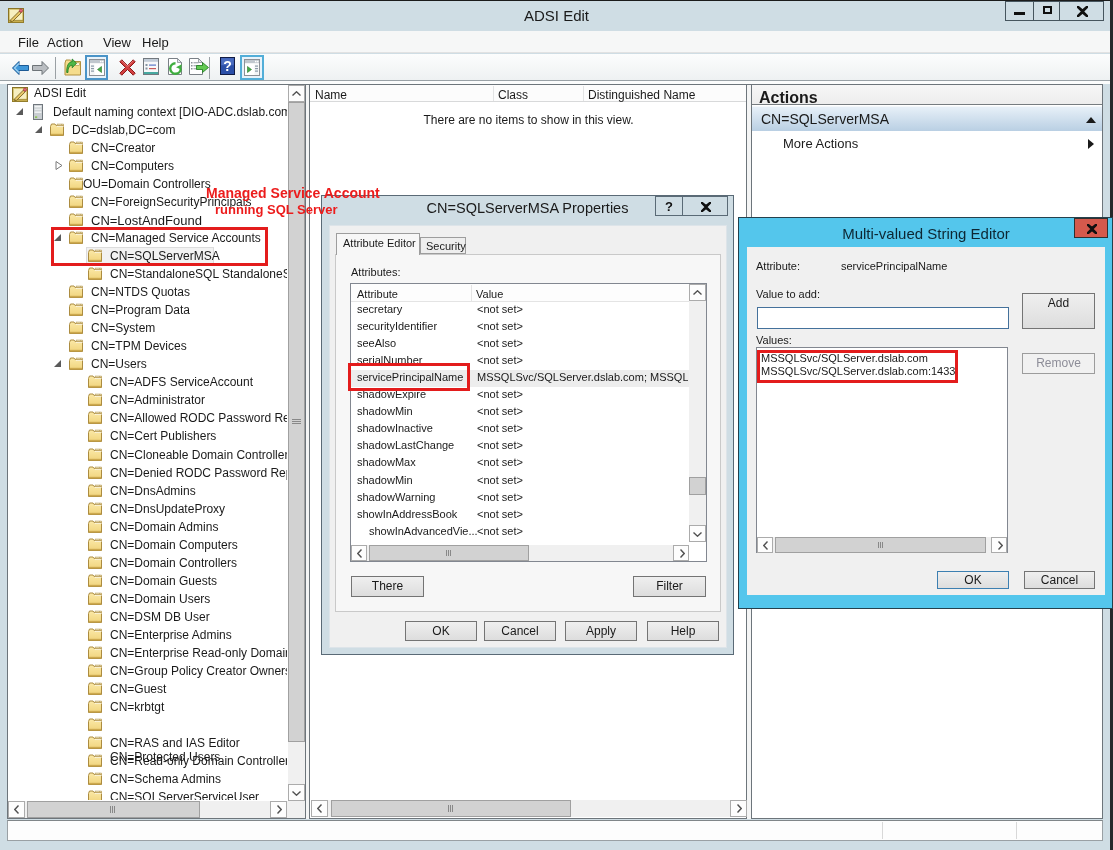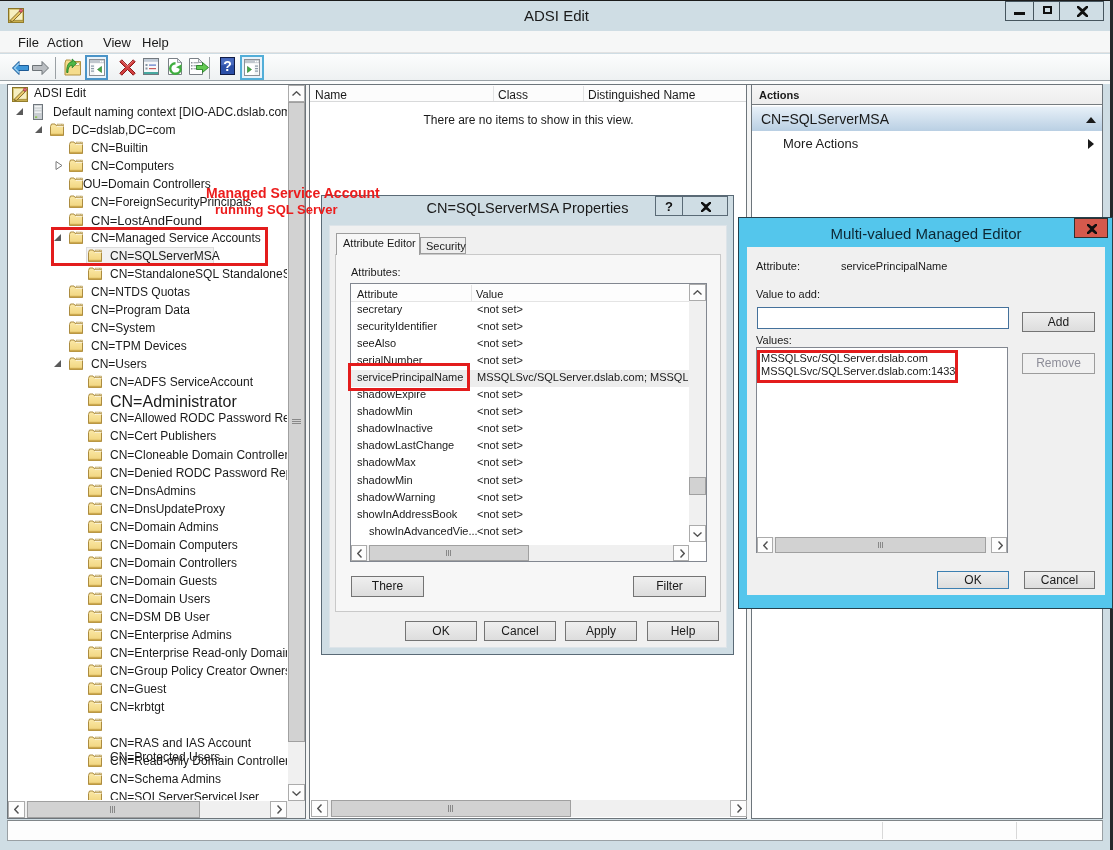--- a/index.html
+++ b/index.html
@@ -165,21 +165,21 @@
     <svg class="ab" style="left:27px;top:41px" width="10" height="10">
       <path d="M8 1 L8 8 L1 8 Z" fill="#5a5a5a"></path>
     </svg>
     <svg class="ab" style="left:43px;top:39px" width="14" height="14">
       <use href="#folder"></use>
     </svg>
     <div class="ab txt" style="left:65px;top:39px;font-size:12px;">DC=dslab,DC=com</div>
     <svg class="ab" style="left:62px;top:57px" width="14" height="14">
       <use href="#folder"></use>
     </svg>
-    <div class="ab txt" style="left:84px;top:57px;font-size:12px;">CN=Builtin</div>
+    <div class="ab txt" style="left:84px;top:57px;font-size:12px;">CN=Creator</div>
     <svg class="ab" style="left:47px;top:77px" width="10" height="10">
       <path d="M2 0.5 L8 4.5 L2 8.5 Z" fill="#ffffff" stroke="#7a7a7a"></path>
     </svg>
     <svg class="ab" style="left:62px;top:75px" width="14" height="14">
       <use href="#folder"></use>
     </svg>
     <div class="ab txt" style="left:84px;top:75px;font-size:12px;">CN=Computers</div>
     <svg class="ab" style="left:62px;top:93px" width="14" height="14">
       <use href="#folder"></use>
     </svg>
@@ -231,21 +231,21 @@
       <use href="#folder"></use>
     </svg>
     <div class="ab txt" style="left:84px;top:273px;font-size:12px;">CN=Users</div>
     <svg class="ab" style="left:81px;top:291px" width="14" height="14">
       <use href="#folder"></use>
     </svg>
     <div class="ab txt" style="left:103px;top:291px;font-size:12px;">CN=ADFS ServiceAccount</div>
     <svg class="ab" style="left:81px;top:309px" width="14" height="14">
       <use href="#folder"></use>
     </svg>
-    <div class="ab txt" style="left:103px;top:309px;font-size:16px;">CN=Administrator</div>
+    <div class="ab txt" style="left:103px;top:309px;font-size:12px;">CN=Administrator</div>
     <svg class="ab" style="left:81px;top:327px" width="14" height="14">
       <use href="#folder"></use>
     </svg>
     <div class="ab txt" style="left:103px;top:327px;font-size:12px;">CN=Allowed RODC Password Replic</div>
     <svg class="ab" style="left:81px;top:345px" width="14" height="14">
       <use href="#folder"></use>
     </svg>
     <div class="ab txt" style="left:103px;top:345px;font-size:12px;">CN=Cert Publishers</div>
     <svg class="ab" style="left:81px;top:364px" width="14" height="14">
       <use href="#folder"></use>
@@ -307,21 +307,21 @@
       <use href="#folder"></use>
     </svg>
     <div class="ab txt" style="left:103px;top:616px;font-size:12px;">CN=krbtgt</div>
     <svg class="ab" style="left:81px;top:634px" width="14" height="14">
       <use href="#folder"></use>
     </svg>
     <div class="ab txt" style="left:103px;top:634px;font-size:12px;margin-top:32px;">CN=Protected Users</div>
     <svg class="ab" style="left:81px;top:652px" width="14" height="14">
       <use href="#folder"></use>
     </svg>
-    <div class="ab txt" style="left:103px;top:652px;font-size:12px;">CN=RAS and IAS Account</div>
+    <div class="ab txt" style="left:103px;top:652px;font-size:12px;">CN=RAS and IAS Editor</div>
     <svg class="ab" style="left:81px;top:670px" width="14" height="14">
       <use href="#folder"></use>
     </svg>
     <div class="ab txt" style="left:103px;top:670px;font-size:12px;">CN=Read-only Domain Controllers</div>
     <svg class="ab" style="left:81px;top:688px" width="14" height="14">
       <use href="#folder"></use>
     </svg>
     <div class="ab txt" style="left:103px;top:688px;font-size:12px;">CN=Schema Admins</div>
     <svg class="ab" style="left:81px;top:706px" width="14" height="14">
       <use href="#folder"></use>
@@ -377,21 +377,21 @@
     <svg width="5" height="9" style="position:absolute;left:6px;top:3px">
       <path d="M0.5 0.5 L4.2 4.5 L0.5 8.5" fill="none" stroke="#505050" stroke-width="1.4"></path>
     </svg>
   </div>
 <div class="ab" style="left:331px;top:800px;width:240px;height:17px;background:#d2d2d2;border:1px solid #a0a0a0;"></div>
 <div class="ab" style="left:448px;top:805px;width:1px;height:7px;background:#888;"></div>
 <div class="ab" style="left:450px;top:805px;width:1px;height:7px;background:#888;"></div>
 <div class="ab" style="left:452px;top:805px;width:1px;height:7px;background:#888;"></div>
 <div class="ab" style="left:751px;top:84px;width:352px;height:735px;background:#ffffff;border:1px solid #6d757b;"></div>
 <div class="ab" style="left:752px;top:85px;width:350px;height:20px;background:linear-gradient(#f6f6f6,#ededed);border-bottom:1px solid #767c80;"></div>
-<div class="ab txt" style="left:759px;top:89px;font-size:11px;font-weight:bold;">Actions</div>
+<div class="ab txt" style="left:759px;top:89px;font-size:16px;font-weight:bold;">Actions</div>
 <div class="ab" style="left:752px;top:106px;width:350px;height:25px;background:linear-gradient(#e7f0f8,#b9cfe3);border-top:1px solid #f4f8fb;"></div>
 <div class="ab txt" style="left:761px;top:111px;font-size:14px;">CN=SQLServerMSA</div>
 <svg class="ab" style="left:1086px;top:117px" width="10" height="6">
     <path d="M5 0 L10 6 L0 6 Z" fill="#1a1a1a"></path>
   </svg>
 <div class="ab txt" style="left:783px;top:136px;font-size:13px;">More Actions</div>
 <svg class="ab" style="left:1088px;top:139px" width="6" height="10">
     <path d="M0 0 L6 5 L0 10 Z" fill="#1a1a1a"></path>
   </svg>
 <div class="ab" style="left:321px;top:195px;width:413px;height:460px;background:#cfdde4;border:1px solid #5a6a76;"></div>
@@ -470,32 +470,32 @@
 <div class="ab" style="left:446px;top:550px;width:1px;height:6px;background:#888;"></div>
 <div class="ab" style="left:448px;top:550px;width:1px;height:6px;background:#888;"></div>
 <div class="ab" style="left:450px;top:550px;width:1px;height:6px;background:#888;"></div>
 <div class="btn" style="left:351px;top:576px;width:73px;height:21px;line-height:19px;">There</div>
 <div class="btn" style="left:633px;top:576px;width:73px;height:21px;line-height:19px;">Filter</div>
 <div class="btn" style="left:405px;top:621px;width:72px;height:20px;line-height:18px;">OK</div>
 <div class="btn" style="left:484px;top:621px;width:72px;height:20px;line-height:18px;">Cancel</div>
 <div class="btn" style="left:565px;top:621px;width:72px;height:20px;line-height:18px;">Apply</div>
 <div class="btn" style="left:647px;top:621px;width:72px;height:20px;line-height:18px;">Help</div>
 <div class="ab" style="left:738px;top:217px;width:375px;height:392px;background:#54c6ec;border:1px solid #25414d;"></div>
-<div class="ab txt" style="left:739px;top:224px;width:374px;text-align:center;font-size:15px;color:#0d2733;margin-top:1px;">Multi-valued Managed Editor</div>
+<div class="ab txt" style="left:739px;top:224px;width:374px;text-align:center;font-size:15px;color:#0d2733;margin-top:1px;">Multi-valued String Editor</div>
 <div class="ab" style="left:1074px;top:218px;width:34px;height:20px;background:#d4594c;border:1px solid #303030;">
     <svg style="position:absolute;left:12px;top:5px" width="10" height="10">
       <path d="M0.7 0 L5 3.6 L9.3 0 L10 0.7 L5.7 5 L10 9.3 L9.3 10 L5 6.4 L0.7 10 L0 9.3 L4.3 5 L0 0.7 Z" fill="#101010" stroke="#101010" stroke-width="1.5"></path>
     </svg>
   </div>
 <div class="ab" style="left:747px;top:247px;width:358px;height:348px;background:#f0f0f0;"></div>
 <div class="ab txt" style="left:756px;top:260px;font-size:11px;">Attribute:</div>
 <div class="ab txt" style="left:841px;top:260px;font-size:11px;">servicePrincipalName</div>
 <div class="ab txt" style="left:756px;top:288px;font-size:11px;">Value to add:</div>
 <div class="ab" style="left:757px;top:307px;width:252px;height:22px;background:#ffffff;border:1px solid #44719b;"></div>
-<div class="btn" style="left:1022px;top:312px;width:73px;height:20px;line-height:19px;">Add</div>
+<div class="btn" style="left:1022px;top:293px;width:73px;height:36px;line-height:19px;">Add</div>
 <div class="ab txt" style="left:756px;top:334px;font-size:11px;">Values:</div>
 <div class="ab" style="left:756px;top:347px;width:252px;height:206px;background:#ffffff;border:1px solid #828790;"></div>
 <div class="ab txt" style="left:761px;top:352px;font-size:11px;">MSSQLSvc/SQLServer.dslab.com</div>
 <div class="ab txt" style="left:761px;top:365px;font-size:11px;">MSSQLSvc/SQLServer.dslab.com:1433</div>
 <div class="ab" style="left:1022px;top:353px;width:73px;height:21px;line-height:19px;background:#f1f1f1;border:1px solid #9c9c9c;text-align:center;font-size:12px;color:#8d8d98;">Remove</div>
 <div class="ab" style="left:757px;top:537px;width:250px;height:16px;background:#f0f0f0;"></div>
 <div class="ab" style="left:757px;top:537px;width:16px;height:16px;background:#fdfdfd;border:1px solid #ababab;">
     <svg width="5" height="9" style="position:absolute;left:5px;top:3px">
       <path d="M4.5 0.5 L0.8 4.5 L4.5 8.5" fill="none" stroke="#505050" stroke-width="1.4"></path>
     </svg>

